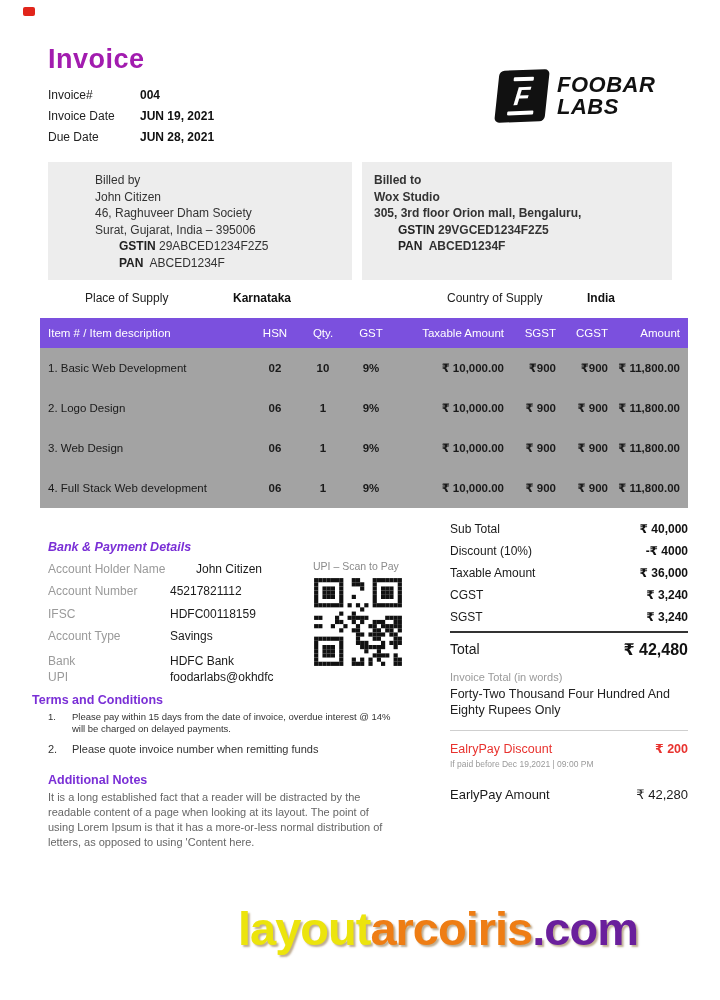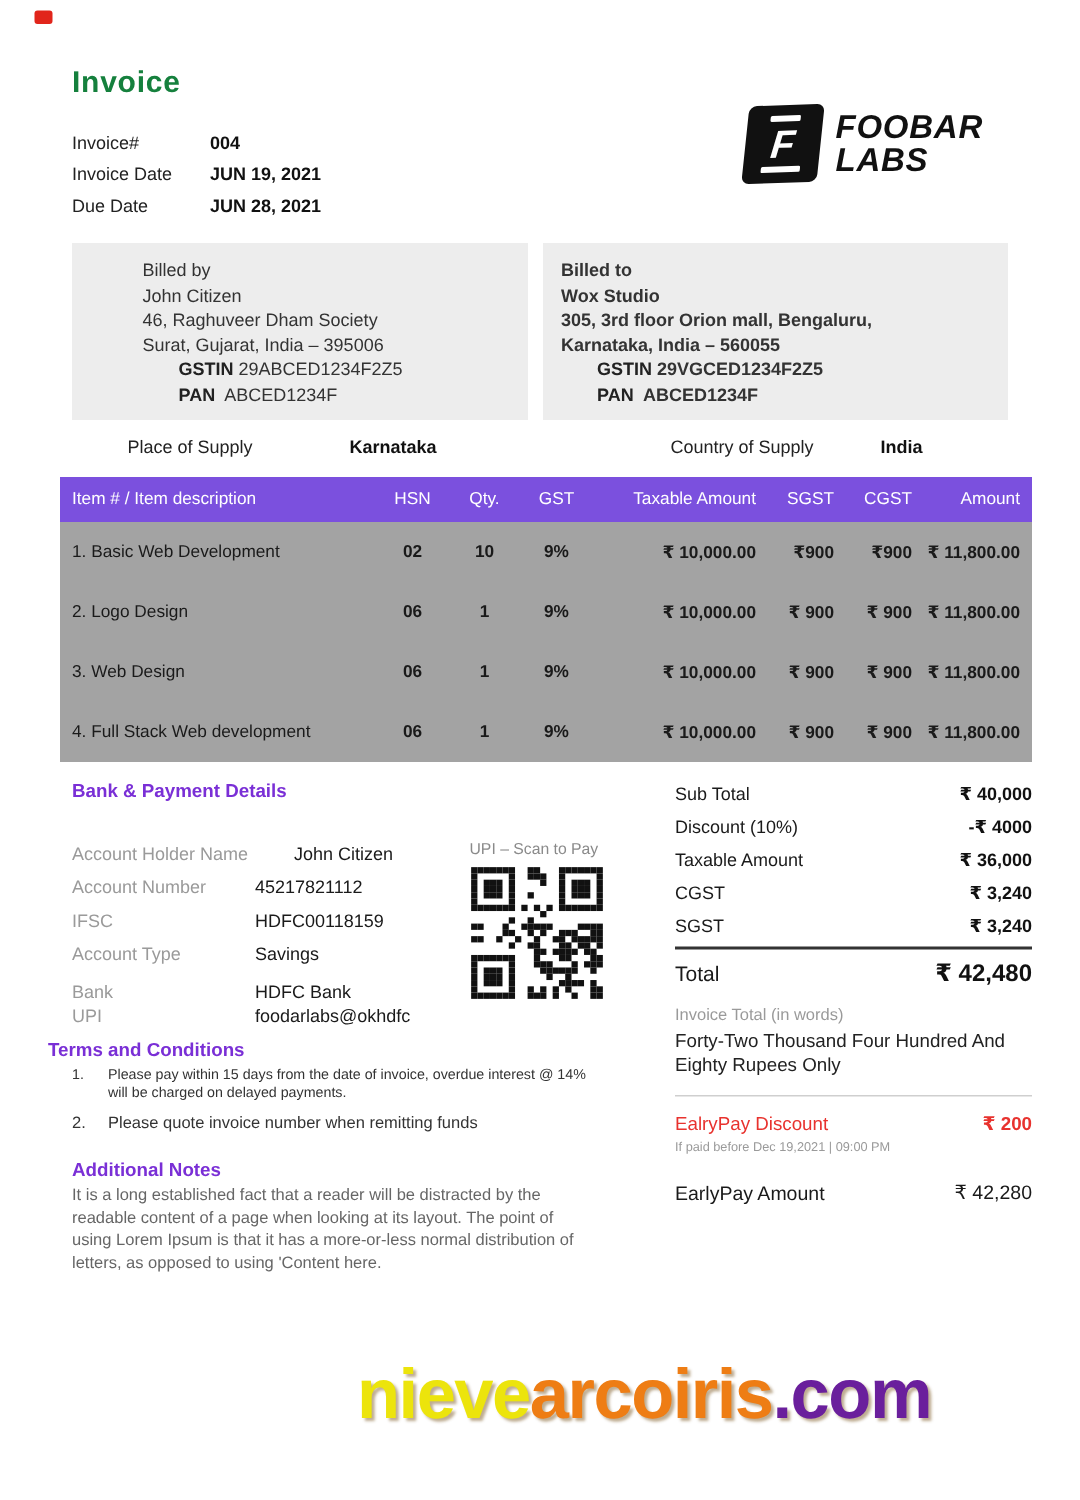--- a/index.html
+++ b/index.html
@@ -1,21 +1,21 @@
 <!DOCTYPE html>
 <html><head>
 <meta charset="utf-8">
 <style>
   html,body{margin:0;padding:0;background:#fff;}
   .page{position:relative;width:720px;height:1000px;background:#ffffff;overflow:hidden;
         font-family:"Liberation Sans","DejaVu Sans",sans-serif;color:#1a1a1a;}
 
   .red-dot{position:absolute;left:23px;top:7px;width:12px;height:9px;background:#e1251b;border-radius:2px;}
 
-  .title{position:absolute;left:48px;top:44px;font-size:20px;font-weight:bold;color:#15803d;letter-spacing:.5px;}
+  .title{position:absolute;left:48px;top:44px;font-size:27px;font-weight:bold;color:#a21caf;letter-spacing:.5px;}
 
   .meta{position:absolute;left:48px;top:84px;width:260px;font-size:12px;}
   .meta-row{display:flex;height:21px;align-items:center;}
   .meta-label{width:92px;color:#222;}
   .meta-value{font-weight:bold;color:#111;}
 
   .logo{position:absolute;left:497px;top:70px;display:flex;align-items:center;}
   .logo-mark{width:50px;height:52px;background:#111;transform:skewX(-8deg) rotate(-2deg);border-radius:5px;
              display:flex;flex-direction:column;align-items:center;justify-content:center;}
   .logo-bar{background:#fff;height:4px;border-radius:1px;}
@@ -46,21 +46,21 @@
   .c1{width:50px;text-align:center;}
   .c2{width:46px;text-align:center;}
   .c3{width:50px;text-align:center;}
   .c4{width:108px;text-align:right;}
   .c5{width:52px;text-align:right;}
   .c6{width:52px;text-align:right;}
   .c7{flex:1;text-align:right;padding-right:8px;box-sizing:border-box;}
   .item-row .c1,.item-row .c2,.item-row .c3,.item-row .c4,.item-row .c5,.item-row .c6,.item-row .c7{font-weight:bold;}
 
   .section-h{font-weight:bold;font-size:12.5px;color:#7a2fd6;}
-  .bank-h{position:absolute;left:48px;top:520px;}
+  .bank-h{position:absolute;left:48px;top:540px;font-style:italic;}
   .bank-rows{position:absolute;left:48px;top:562px;width:260px;font-size:12px;}
   .bank-row{position:absolute;left:0;display:flex;width:260px;}
   .bank-label{width:122px;color:#9a9a9a;}
   .bank-value{color:#1a1a1a;}
 
   .upi-caption{position:absolute;left:313px;top:560px;font-size:10.5px;color:#8a8a8a;}
   .qr{position:absolute;left:312px;top:576px;width:92px;height:92px;}
 
   .totals{position:absolute;left:450px;top:518px;width:238px;font-size:12px;}
   .t-row{display:flex;justify-content:space-between;height:22px;align-items:center;}
@@ -141,21 +141,20 @@
       <b>PAN</b>&nbsp;
       <span>ABCED1234F</span>
     </div>
   </div>
 
   <div class="billed-box billed-to">
     <div>Billed to</div>
     <div id="billed-to-lines">
         <div>Wox Studio</div>
         <div>305, 3rd floor Orion mall, Bengaluru,</div>
-        <div>Karnataka, India – 560055</div>
       </div>
     <div class="billed-id">
       <b>GSTIN</b>
       <span>29VGCED1234F2Z5</span>
     </div>
     <div class="billed-id">
       <b>PAN</b>&nbsp;
       <span>ABCED1234F</span>
     </div>
   </div>
@@ -504,16 +503,16 @@
       <div class="term-item normal">
         <span class="term-num">2.</span>
         <span class="term-text">Please quote invoice number when remitting funds</span>
       </div>
     </div>
 
   <div class="section-h notes-h">Additional Notes</div>
   <div class="notes-text">It is a long established fact that a reader will be distracted by the readable content of a page when looking at its layout. The point of using Lorem Ipsum is that it has a more-or-less normal distribution of letters, as opposed to using 'Content here.</div>
 
   <div class="watermark">
-    <span id="wm1" style="color: rgb(236, 228, 12);">nieve</span><span id="wm2" style="color: rgb(238, 125, 20);">arcoiris</span><span id="wm3" style="color: rgb(106, 31, 156);">.com</span>
+    <span id="wm1" style="color: rgb(236, 228, 12);">layout</span><span id="wm2" style="color: rgb(238, 125, 20);">arcoiris</span><span id="wm3" style="color: rgb(106, 31, 156);">.com</span>
   </div>
 
 </div>
 
 </body></html>

